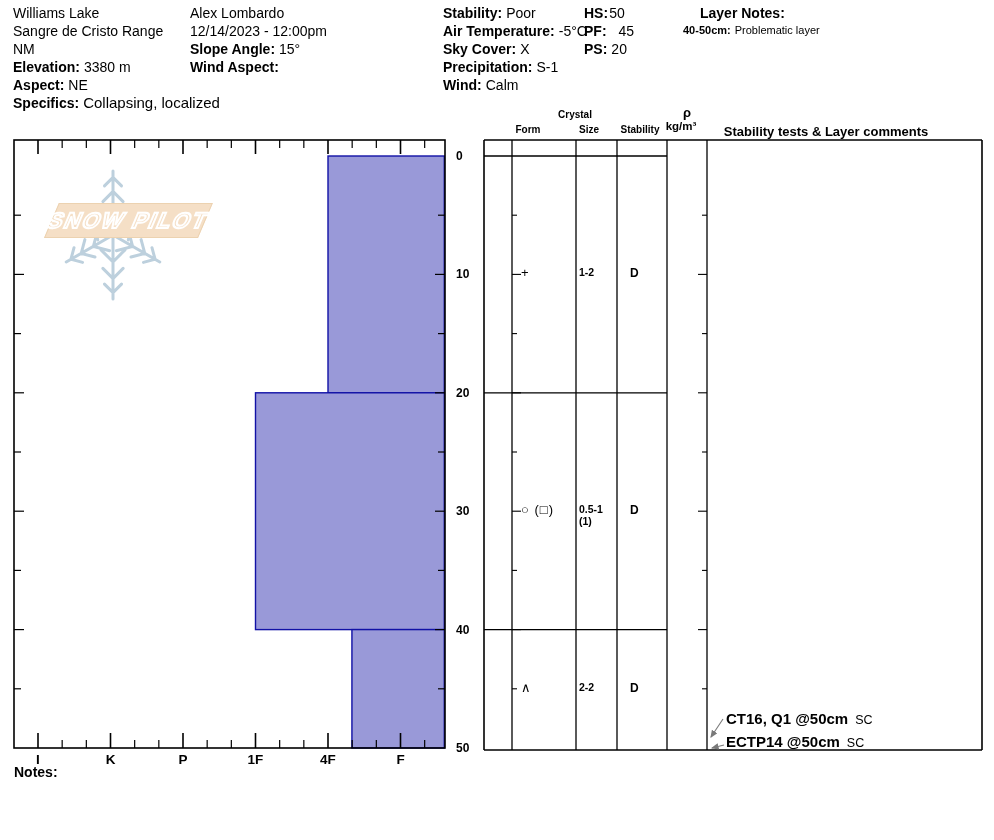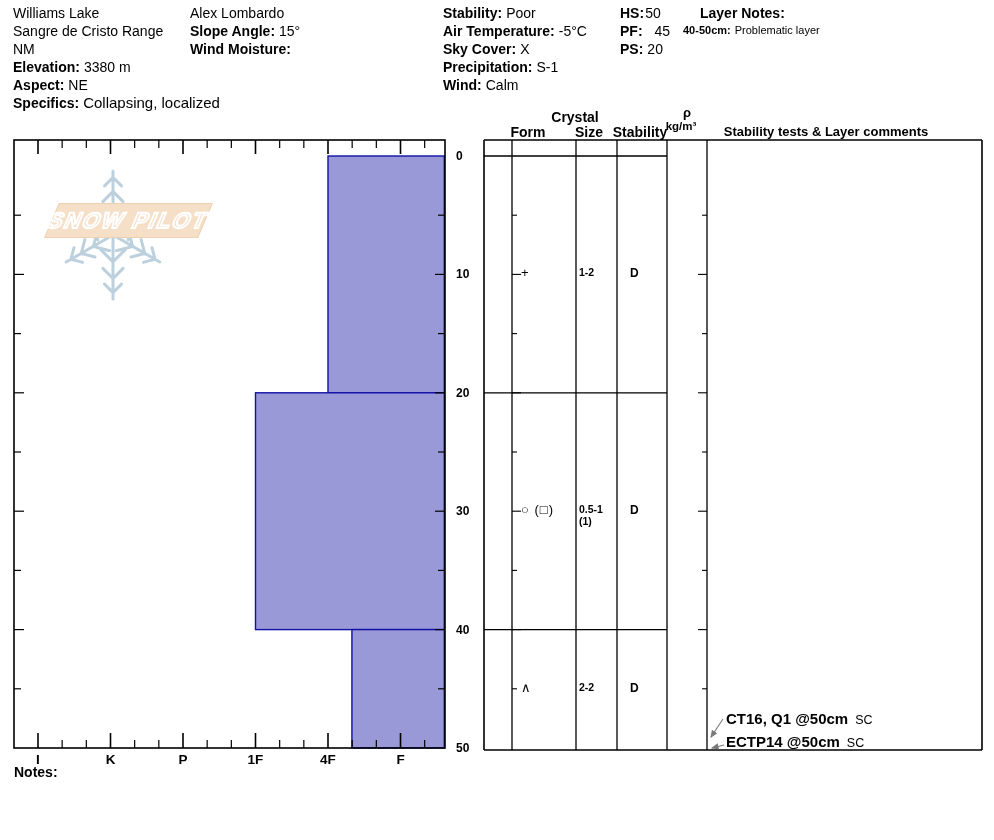--- a/index.html
+++ b/index.html
@@ -23,21 +23,21 @@
     background:#f5dfc6;border:1px solid #ecd2b0;
     transform:skewX(-23deg);transform-origin:bottom left;
     display:flex;align-items:center;justify-content:center;
   }
   #logo-banner span{
     font-weight:bold;font-size:22px;letter-spacing:2px;
     color:transparent;-webkit-text-stroke:2px #ffffff;
     white-space:nowrap;
   }
   
-  .th{position:absolute;font-weight:bold;font-size:14px;white-space:nowrap;transform:translateX(-50%);}
+  .th{position:absolute;font-weight:bold;font-size:10px;white-space:nowrap;transform:translateX(-50%);}
   
   .depth-lbl{position:absolute;font-weight:bold;font-size:12px;line-height:14px;}
   .hard-lbl{position:absolute;font-weight:bold;font-size:13.5px;width:26px;text-align:center;transform:translateX(-50%);}
   .form-glyph{position:absolute;font-size:13px;letter-spacing:1px;white-space:nowrap;}
   .size-txt{position:absolute;font-weight:bold;font-size:10.5px;line-height:11.5px;white-space:pre-line;}
   .moist-txt{position:absolute;font-weight:bold;font-size:12px;}
   .stab-row{position:absolute;white-space:nowrap;line-height:13px;}
   .stab-test{font-weight:bold;font-size:15px;}
   .stab-score{font-size:12.5px;margin-left:7px;}
   #notes-label{position:absolute;left:14px;top:764px;font-weight:bold;font-size:14px;}
@@ -51,33 +51,34 @@
     <div class="hrow"><span class="val val-nolbl">Williams Lake</span></div>
     <div class="hrow"><span class="val val-nolbl">Sangre de Cristo Range</span></div>
     <div class="hrow"><span class="val val-nolbl">NM</span></div>
     <div class="hrow"><span class="lbl">Elevation:</span><span class="val">3380 m</span></div>
     <div class="hrow"><span class="lbl">Aspect:</span><span class="val">NE</span></div>
     <div class="hrow"><span class="lbl">Specifics:</span><span class="val small">Collapsing, localized</span></div>
   </div>
 
   <div class="hcol" style="left:190px;">
     <div class="hrow"><span class="val val-nolbl">Alex Lombardo</span></div>
+    <div class="hrow"><span class="val val-nolbl">12/14/2023 - 12:00pm</span></div>
     <div class="hrow"><span class="lbl">Slope Angle:</span><span class="val">15°</span></div>
-    <div class="hrow"><span class="lbl">Wind Moisture:</span><span class="val"></span></div>
+    <div class="hrow"><span class="lbl">Wind Aspect:</span><span class="val"></span></div>
   </div>
 
   <div class="hcol" style="left:443px;">
     <div class="hrow"><span class="lbl">Stability:</span><span class="val">Poor</span></div>
     <div class="hrow"><span class="lbl">Air Temperature:</span><span class="val">-5°C</span></div>
     <div class="hrow"><span class="lbl">Sky Cover:</span><span class="val">X</span></div>
     <div class="hrow"><span class="lbl">Precipitation:</span><span class="val">S-1</span></div>
     <div class="hrow"><span class="lbl">Wind:</span><span class="val">Calm</span></div>
   </div>
 
-  <div class="hcol" style="left:620px;">
+  <div class="hcol" style="left:584px;">
     <div class="hrow"><span class="lbl">HS:</span><span class="val" style="margin-left:1px;">50</span></div>
     <div class="hrow"><span class="lbl">PF:</span><span class="val" style="margin-left:12px;">45</span></div>
     <div class="hrow"><span class="lbl">PS:</span><span class="val">20</span></div>
   </div>
 
   <div class="hcol" style="left:683px;">
     <div class="hrow" style="padding-left:17px;"><span class="lbl">Layer Notes:</span></div>
     <div class="note-row"><span class="lbl">40-50cm:</span><span class="val">Problematic layer</span></div>
   </div>
 

